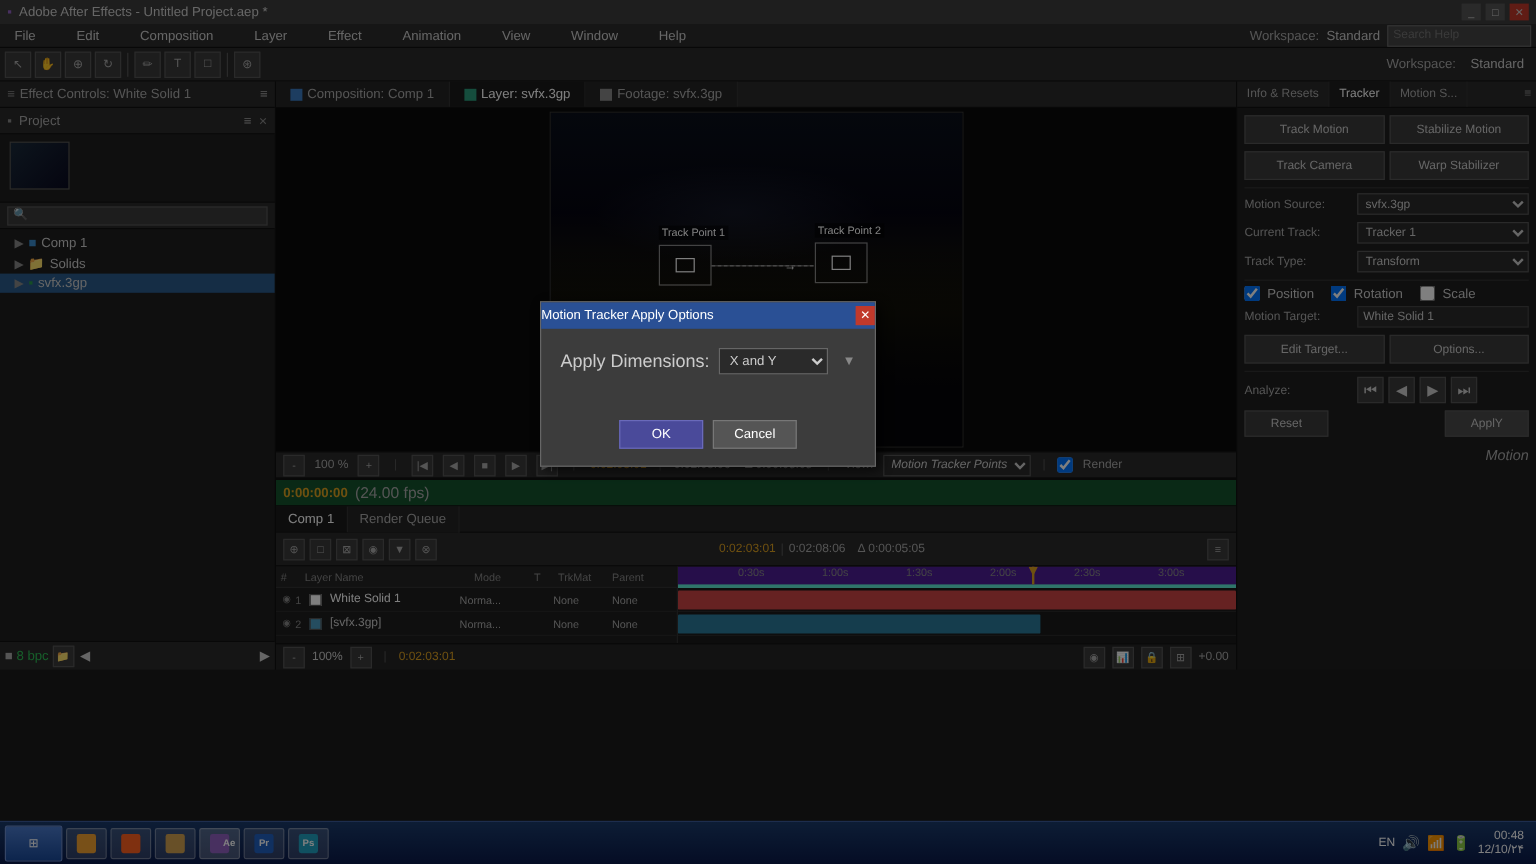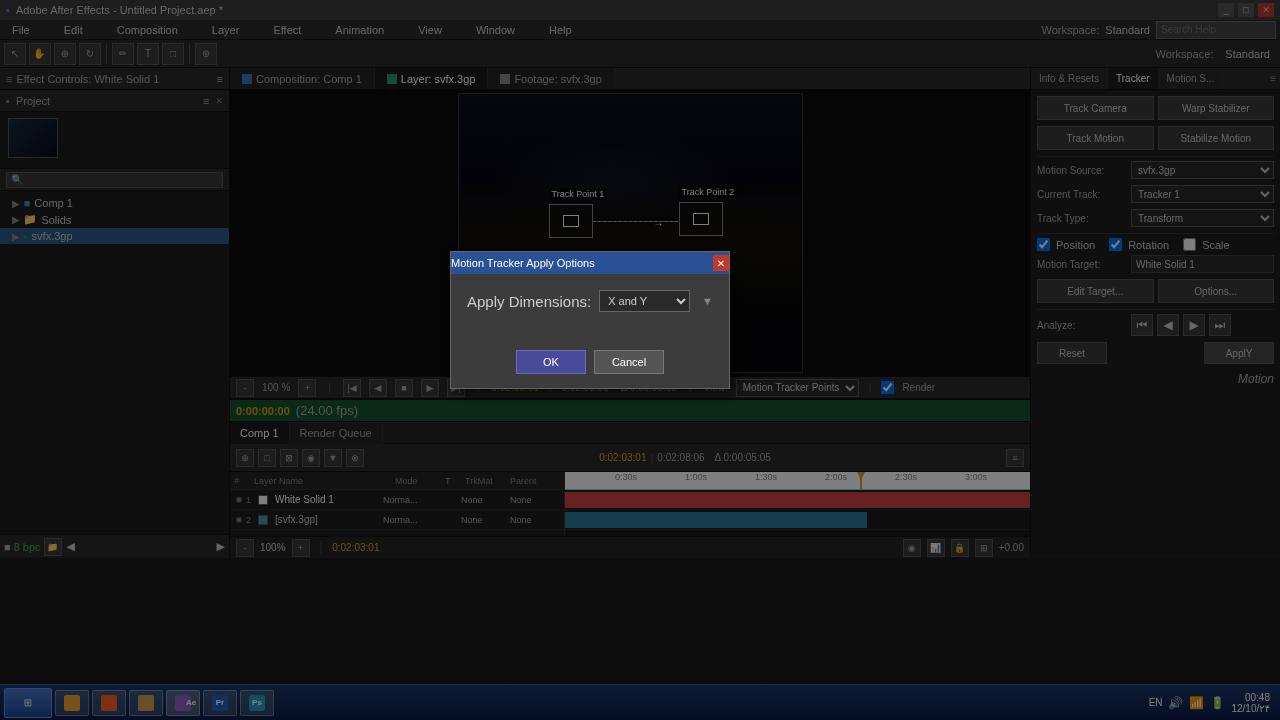--- a/index.html
+++ b/index.html
@@ -266,21 +266,21 @@
     ::-webkit-scrollbar-track { background: #1a1a1a; }
     ::-webkit-scrollbar-thumb { background: #444; }
 
     
     #timeline-bottom-bar {
       height: 22px; background: #252525; display: flex; align-items: center;
       padding: 0 6px; gap: 6px; border-top: 1px solid #111; font-size: 10px; color: #aaa;
     }
     .view-dropdown {
       height: 16px; background: #2a2a2a; border: 1px solid #555;
-      color: #ccc; font-size: 10px; padding: 0 2px;
+      color: #ccc; font-size: 10px; padding: 0 2px; font-style: italic;
     }
   </style>
 </head>
 <body>
 
 <div id="title-bar">
   <div class="title">
     <span style="color:#9060c0;">▪</span>
     <span>Adobe After Effects - Untitled Project.aep *</span>
   </div>
@@ -523,21 +523,21 @@
             <span style="flex:1;color:#ccc;font-size:10px;">[svfx.3gp]</span>
             <span style="width:50px;font-size:9px;color:#aaa;">Norma...</span>
             <span style="width:20px;"></span>
             <span style="width:45px;font-size:9px;color:#aaa;">None</span>
             <span style="width:50px;font-size:9px;color:#aaa;">None</span>
           </div>
         </div>
 
         <div style="flex:1;background:#1a1a1a;position:relative;overflow:hidden;">
 
-          <div style="height:18px;background:#ffffff;border-bottom:1px solid #5eead4;position:relative;display:flex;align-items:center;">
+          <div style="height:18px;background:#4c1d95;border-bottom:3px solid #5eead4;position:relative;display:flex;align-items:center;">
             <div style="position:absolute;top:0;left:0;width:100%;height:100%;">
               <span style="position:absolute;left:50px;font-size:9px;color:#888;">0:30s</span>
               <span style="position:absolute;left:120px;font-size:9px;color:#888;">1:00s</span>
               <span style="position:absolute;left:190px;font-size:9px;color:#888;">1:30s</span>
               <span style="position:absolute;left:260px;font-size:9px;color:#888;">2:00s</span>
               <span style="position:absolute;left:330px;font-size:9px;color:#888;">2:30s</span>
               <span style="position:absolute;left:400px;font-size:9px;color:#888;">3:00s</span>
             </div>
 
             <div style="position:absolute;left:295px;top:0;width:2px;height:100%;background:#dda020;z-index:10;">
@@ -582,27 +582,27 @@
       </div>
       <div class="right-tab">
         <span>Motion S...</span>
       </div>
       <span style="margin-left:auto;padding:0 4px;cursor:pointer;font-size:10px;color:#888;">≡</span>
     </div>
 
     <div id="tracker-panel">
 
       <div class="tracker-row">
+        <button class="tracker-btn">Track Motion</button>
+        <button class="tracker-btn">Stabilize Motion</button>
+      </div>
+
+      <div class="tracker-row">
         <button class="tracker-btn">Track Camera</button>
         <button class="tracker-btn">Warp Stabilizer</button>
-      </div>
-
-      <div class="tracker-row">
-        <button class="tracker-btn">Track Motion</button>
-        <button class="tracker-btn">Stabilize Motion</button>
       </div>
 
       <div class="tracker-divider"></div>
 
       <div class="tracker-row">
         <span class="tracker-label">Motion Source:</span>
         <select class="tracker-select">
           <option>svfx.3gp</option>
         </select>
       </div>

